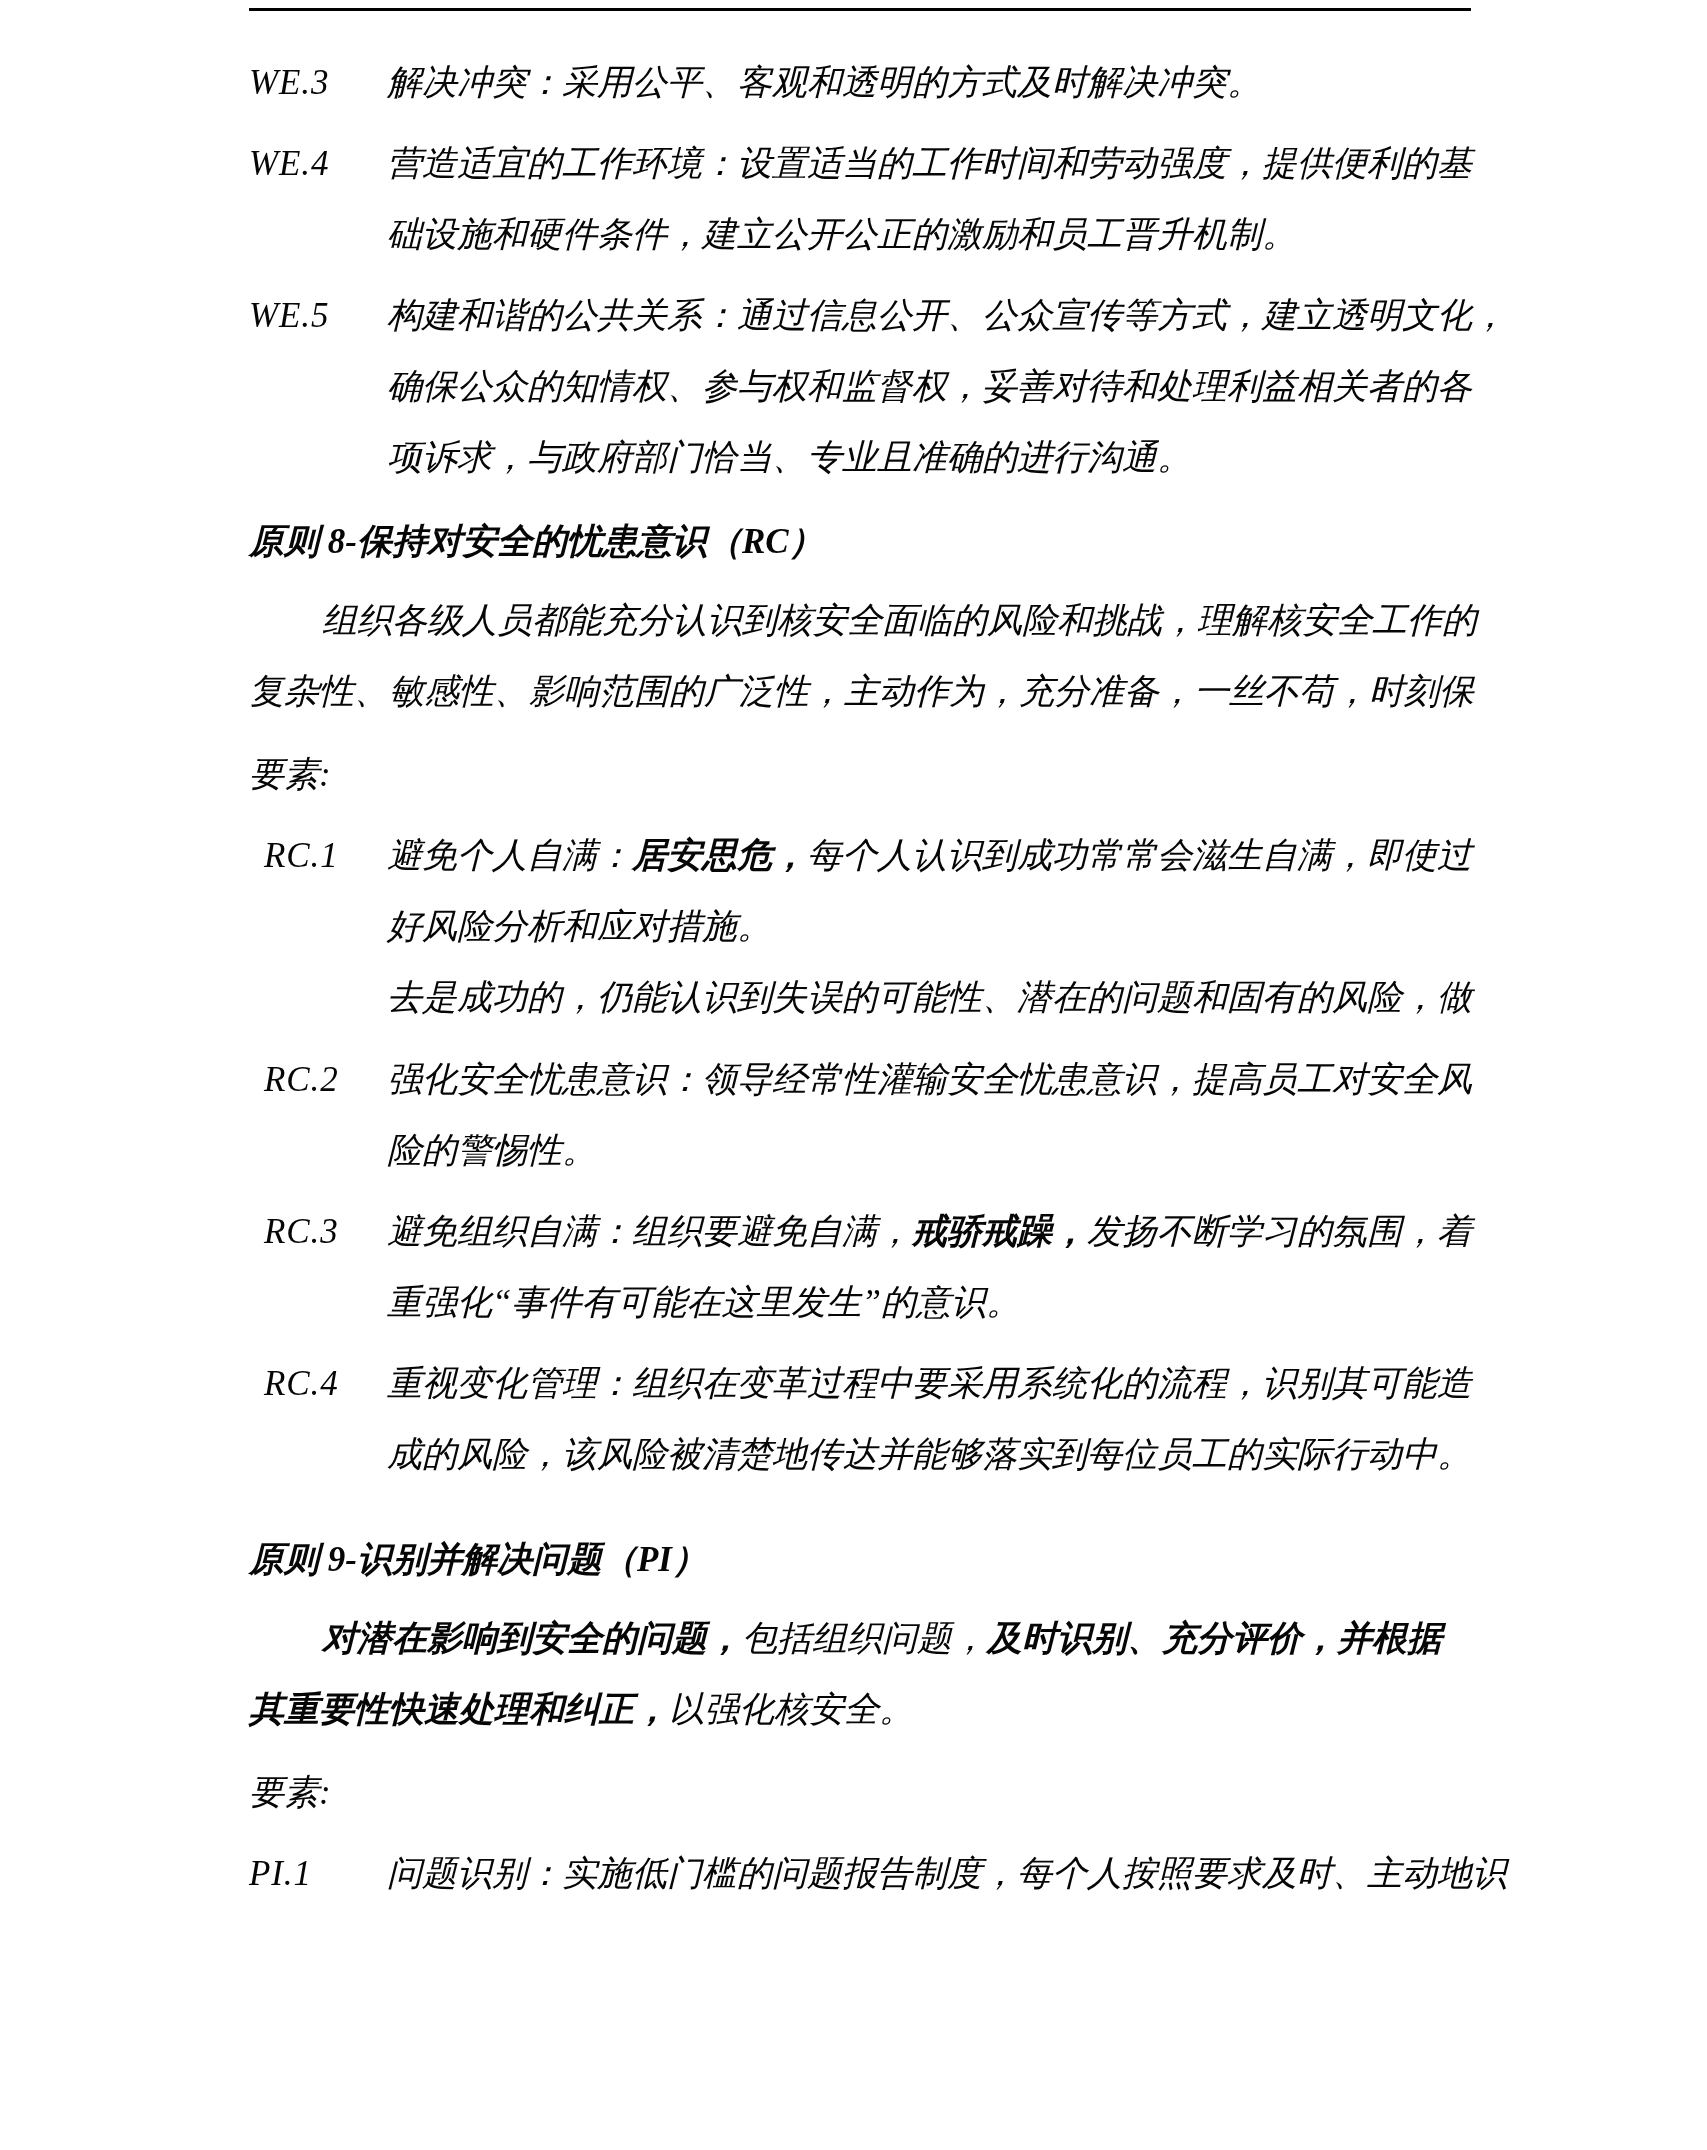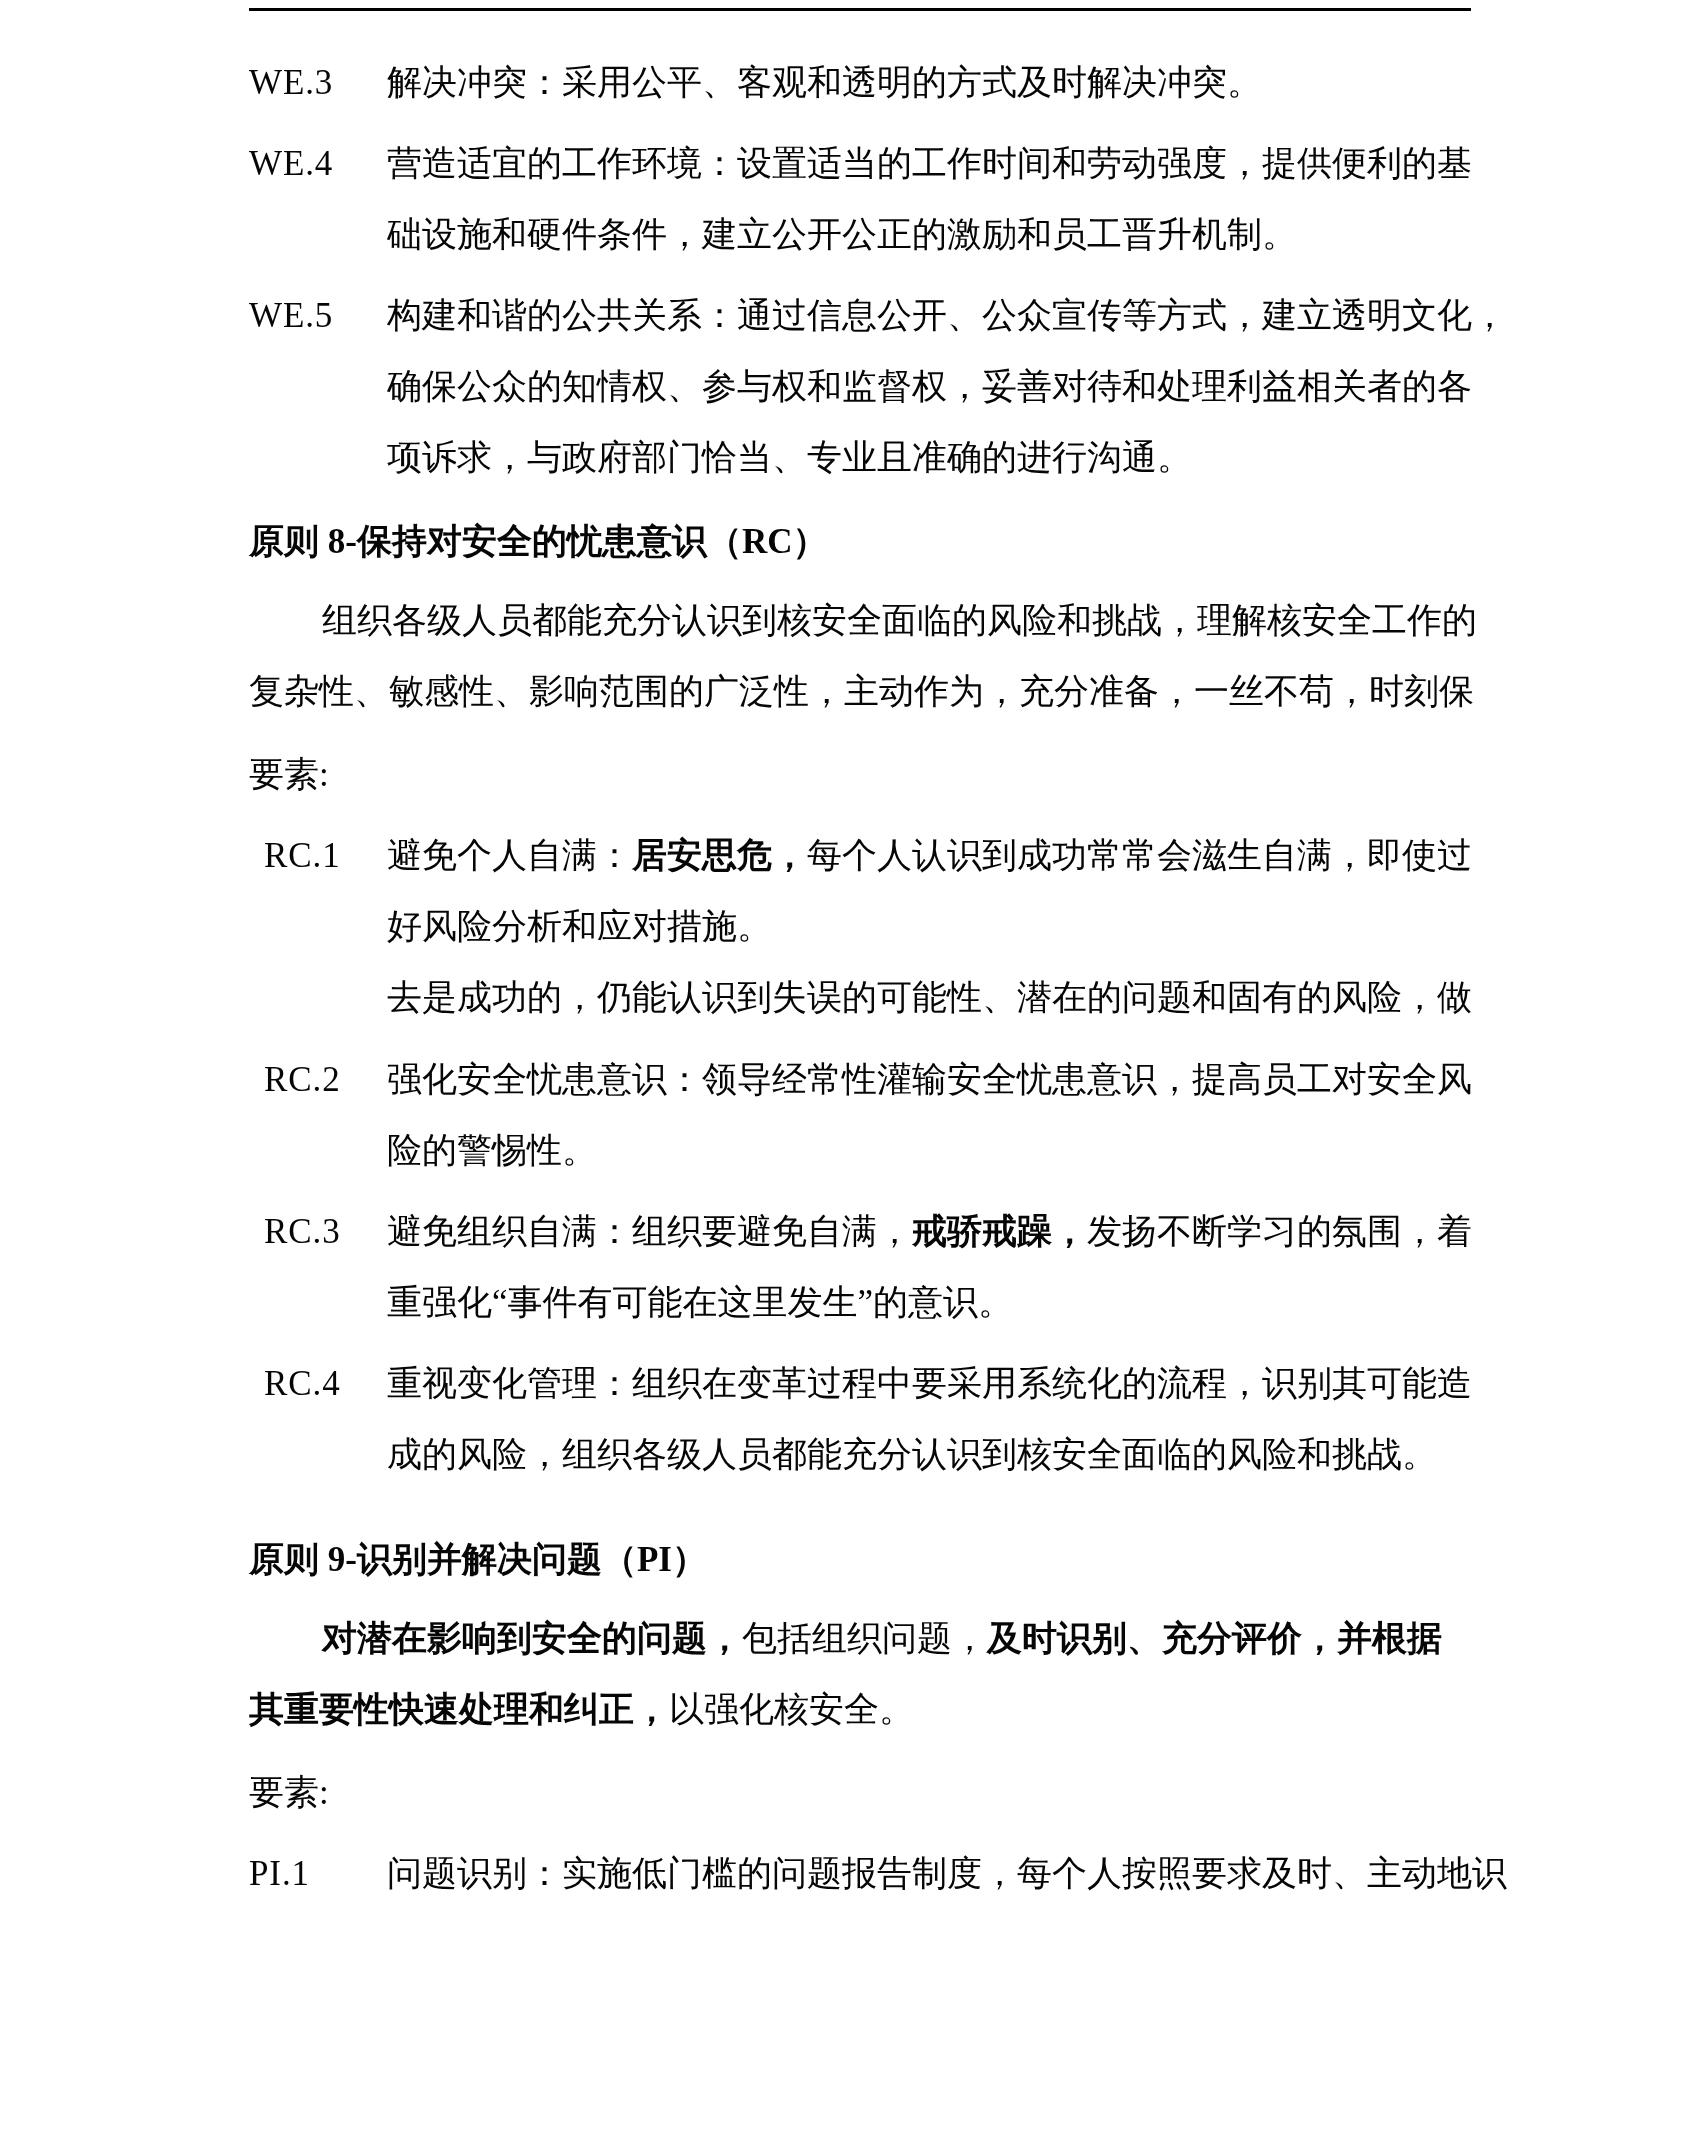--- a/index.html
+++ b/index.html
@@ -29,21 +29,21 @@
   }
   .rule {
     margin-top: 7.7px;
     border-top: 3.9px solid #000000;
     height: 0;
   }
   .content {
     font-size: 35px;
     line-height: 71px;
   }
-  .block { margin-top: 10.3px; }
+  .block { margin-top: 10.3px; font-style: italic; }
   .content > .block:first-child { margin-top: 36px; }
   .heading { margin-top: 13px; font-weight: bold; }
   .heading.big-gap { margin-top: 34px; }
   .heading + .para { margin-top: 7.7px; }
   .plain { margin-top: 12px; }
   .item {
     position: relative;
     padding-left: 138px;
   }
   .item .label {
@@ -106,21 +106,21 @@
         <div class="line"><span class="run">险的警惕性。</span></div>
       </div>
       <div class="block item rc-group">
         <span class="label">RC.3</span>
         <div class="line first"><span class="run">避免组织自满：组织要避免自满，</span><span class="run bold">戒骄戒躁，</span><span class="run">发扬不断学习的氛围，着</span></div>
         <div class="line"><span class="run">重强化“事件有可能在这里发生”的意识。</span></div>
       </div>
       <div class="block item rc-group">
         <span class="label">RC.4</span>
         <div class="line first"><span class="run">重视变化管理：组织在变革过程中要采用系统化的流程，识别其可能造</span></div>
-        <div class="line"><span class="run">成的风险，组织各级人员都能充分认识到核安全面临的风险和挑战。</span></div>
+        <div class="line"><span class="run">成的风险，该风险被清楚地传达并能够落实到每位员工的实际行动中。</span></div>
       </div>
       <div class="block heading big-gap">
         <div class="line first"><span class="run bold">原则 9-识别并解决问题（PI）</span></div>
       </div>
       <div class="block para">
         <div class="line first"><span class="run bold">对潜在影响到安全的问题，</span><span class="run">包括组织问题，</span><span class="run bold">及时识别、充分评价，并根据</span></div>
         <div class="line"><span class="run bold">其重要性快速处理和纠正，</span><span class="run">以强化核安全。</span></div>
       </div>
       <div class="block plain">
         <div class="line first"><span class="run">要素:</span></div>

